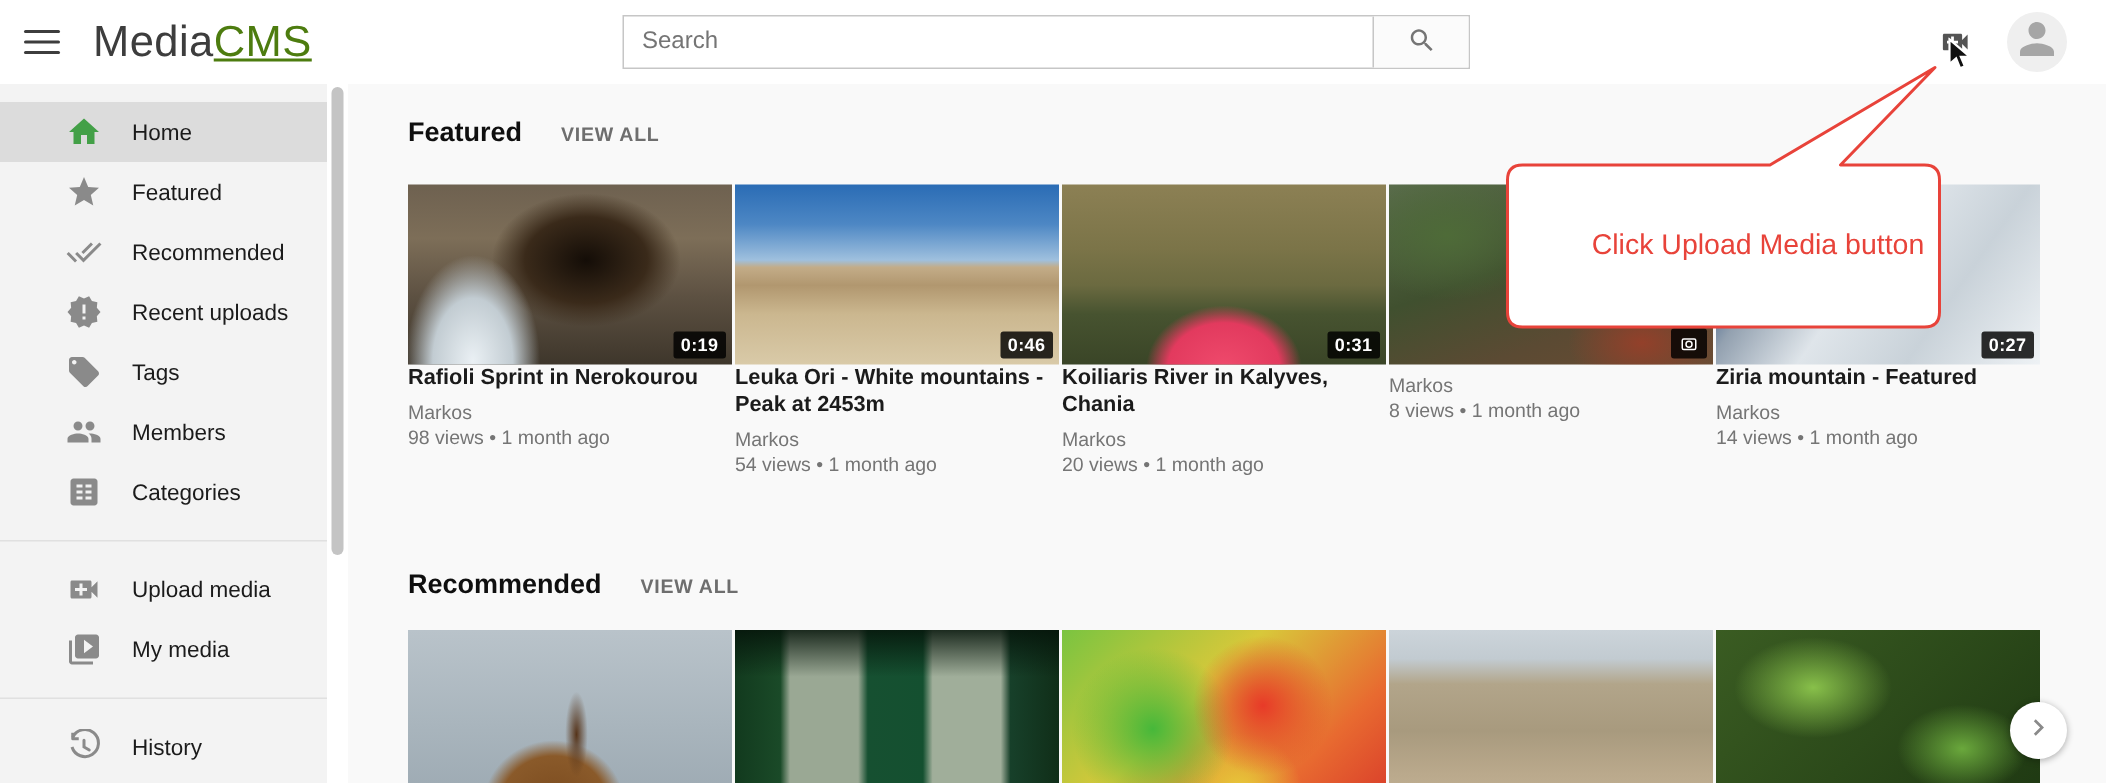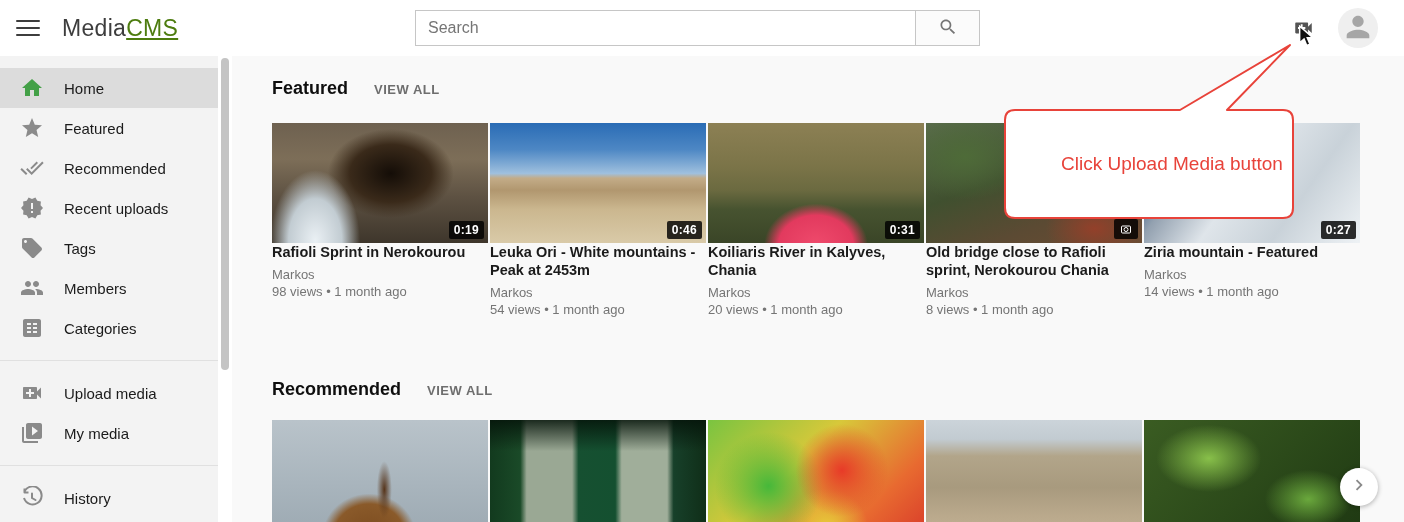--- a/index.html
+++ b/index.html
@@ -3,36 +3,36 @@
 <meta charset="utf-8">
 <style>
   * { margin:0; padding:0; box-sizing:border-box; }
   html,body { width:1404px; height:522px; overflow:hidden; }
   body { background:#f9f9f9; font-family:"Liberation Sans", sans-serif; position:relative; }
 
   
   .header { position:absolute; left:0; top:0; width:1404px; height:56px; background:#ffffff; z-index:10; }
   .hamburger { position:absolute; left:14px; top:14px; width:28px; height:28px; display:flex; flex-direction:column; justify-content:center; gap:5px; cursor:pointer; padding:0 2px; }
   .hamburger span { display:block; height:2px; background:#3d3d3d; border-radius:1px; }
-  .logo { position:absolute; left:62px; top:0; height:56px; display:flex; align-items:center; font-size:23px; letter-spacing:.3px; font-weight:500; cursor:pointer; }
+  .logo { position:absolute; left:62px; top:0; height:56px; display:flex; align-items:center; font-size:29px; letter-spacing:.3px; font-weight:500; cursor:pointer; }
   .logo .media { color:#3d3d3d; }
   .logo .cms { color:#4d7c0f;text-decoration:underline; }
 
   .searchwrap { position:absolute; left:415px; top:10px; width:565px; height:36px; display:flex; border:1px solid #c6c6c6; background:#fff; }
   .searchwrap input { flex:1; border:none; outline:none; font-size:16px; color:#333; padding:0 12px; font-family:"Liberation Sans", sans-serif; background:transparent; }
   .searchwrap input::placeholder { color:#757575; }
   .search-btn { width:64px; border:none; border-left:1px solid #c6c6c6; background:#fbfbfb; display:flex; align-items:center; justify-content:center; cursor:pointer; }
 
   .upload-top { position:absolute; left:1290px; top:17px; width:28px; height:24px; cursor:pointer; }
   .avatar { position:absolute; left:1338px; top:8px; width:40px; height:40px; border-radius:50%; background:#efefef; overflow:hidden; cursor:pointer; display:flex; align-items:flex-end; justify-content:center; }
   .cursor { position:absolute; left:1298px; top:25px; z-index:60; pointer-events:none; }
 
   
   .sidebar { position:absolute; left:0; top:56px; width:218px; height:466px; background:#f3f3f3; z-index:5; padding-top:12px; }
-  .side-item { height:40px; display:flex; align-items:center; cursor:pointer; }
+  .side-item { height:40px; display:flex; align-items:center; cursor:pointer;padding-left:24px; }
   .side-item.active { background:#dcdcdc; }
   .side-item .ic { width:24px; height:24px; margin-left:20px; flex:none; }
   .side-item .lbl { margin-left:20px; font-size:15px; color:#1b1b1b; }
   .side-divider { height:1px; background:#e0e0e0; margin:12px 0; }
 
   .scroll-gutter { position:absolute; left:218px; top:56px; width:14px; height:466px; background:#ffffff; z-index:6; }
   .scroll-thumb { position:absolute; left:3px; top:2px; width:8px; height:312px; background:#c4c4c4; border-radius:4px; cursor:pointer; }
 
   
   .section-head { position:absolute; display:flex; align-items:baseline; gap:26px; z-index:2; }
@@ -245,21 +245,20 @@
   </div>
   <div class="card">
     <div class="thumb t4">
       <span class="photo-badge">
         <svg width="14" height="12" viewBox="0 0 24 24" fill="none" stroke="#fff" stroke-width="2">
             <rect x="3" y="6" width="18" height="14" rx="2"></rect>
             <circle cx="12" cy="13" r="4"></circle>
           </svg>
       </span>
     </div>
-    <div class="v-title">Old bridge close to Rafioli sprint, Nerokourou Chania</div>
     <div class="v-author">Markos</div>
     <div class="v-meta">8 views • 1 month ago</div>
   </div>
   <div class="card">
     <div class="thumb t5">
       <span class="dur">0:27</span>
     </div>
     <div class="v-title">Ziria mountain - Featured</div>
     <div class="v-author">Markos</div>
     <div class="v-meta">14 views • 1 month ago</div>

